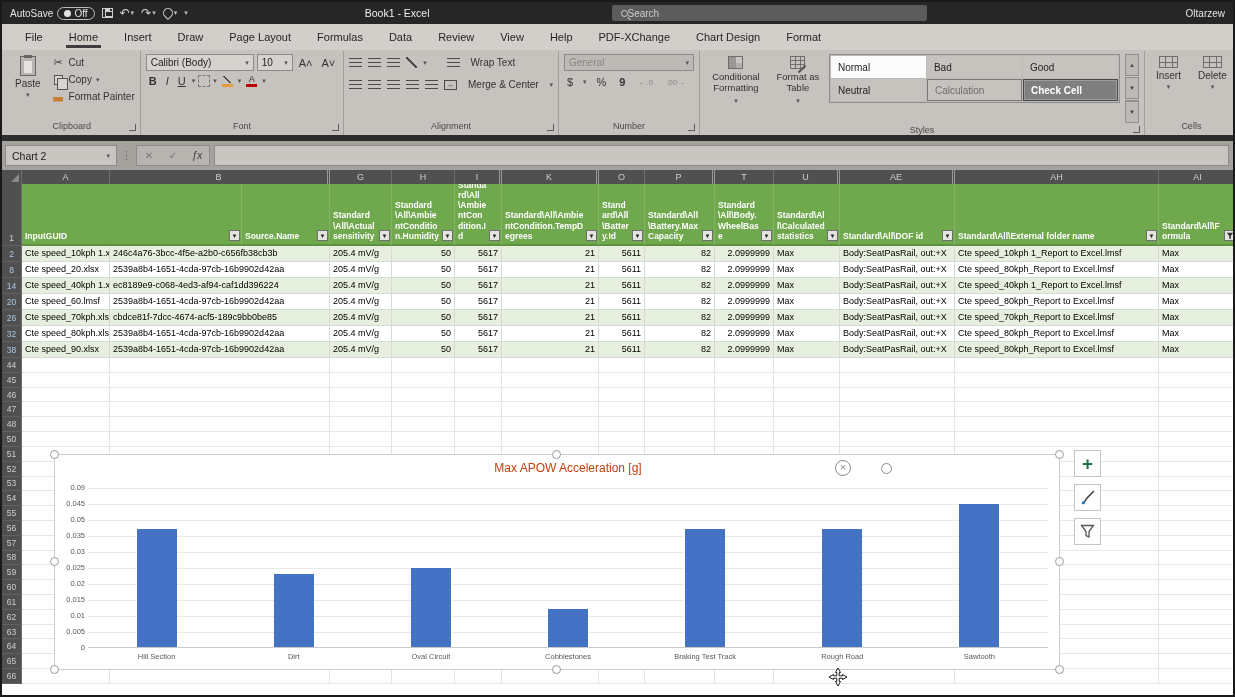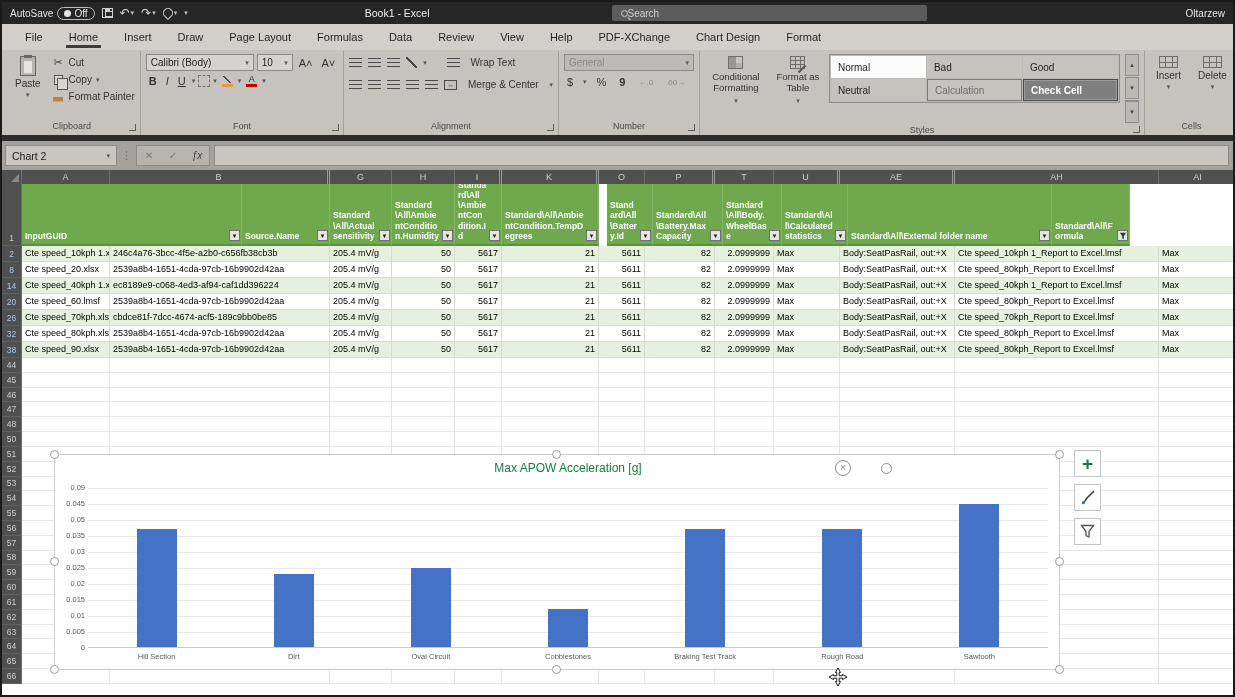--- a/index.html
+++ b/index.html
@@ -106,21 +106,21 @@
   .drow{height:16px}
   .drow.band .dcell{background:#e7f0de}
   .dcell{flex:0 0 auto;font-size:9px;color:#000;line-height:15px;padding:0 3px;border-right:1px solid #d5dbd0;border-bottom:1px solid #d5dbd0;white-space:nowrap;overflow:hidden;background:#fff}
   .dcell.r{text-align:right}
   .erow{height:14.82px}
   .ecell{flex:0 0 auto;border-right:1px solid #e3e3e3;border-bottom:1px solid #e7e7e7}
 
   
   .chart{position:absolute;left:52px;top:452px;width:1006px;height:216px;background:#fff;border:1px solid #cdcdcd;z-index:5}
   .hdl{position:absolute;width:9px;height:9px;background:#fff;border:1px solid #9a9a9a;border-radius:50%;z-index:7}
-  .ctitle{position:absolute;left:33px;top:6px;width:960px;text-align:center;font-size:12px;color:#15803d}
+  .ctitle{position:absolute;left:33px;top:6px;width:960px;text-align:center;font-size:12px;color:#c2410c}
   .cxicon{position:absolute;left:780px;top:5px;width:16px;height:16px;border:1.5px solid #8a8a8a;border-radius:50%;color:#8a8a8a;font-size:11px;line-height:13px;text-align:center}
   .coicon{position:absolute;left:826px;top:8px;width:11px;height:11px;border:1.5px solid #8a8a8a;border-radius:50%}
   .plot{position:absolute;left:33px;top:33px;width:960px;height:160px;border-bottom:1px solid #c9c9c9}
   .gl{position:absolute;left:0;right:0;height:1px;background:#e8e8e8}
   .ylab{position:absolute;left:2px;width:28px;text-align:right;font-size:7.5px;color:#595959;transform:translateY(-50%);line-height:1}
   .bars-wrap{position:absolute;left:0;top:0;width:100%;height:100%;display:flex;align-items:flex-end}
   .slot{flex:1;display:flex;justify-content:center;align-items:flex-end;height:100%}
   .bar{width:40px;background:#4472C4}
   .xlabs{position:absolute;left:33px;top:197px;width:960px;display:flex}
   .xslot{flex:1;text-align:center;font-size:7.5px;color:#595959;white-space:nowrap;overflow:hidden}
@@ -391,34 +391,38 @@
             <div class="fbtn">▼</div>
           </div>
           <div class="hcell" style="width: 47px;">
             <span>Standard\All\AmbientCondition.Id</span>
             <div class="fbtn">▼</div>
           </div>
           <div class="hcell" style="width: 97px;">
             <span>Standard\All\AmbientCondition.TempDegrees</span>
             <div class="fbtn">▼</div>
           </div>
-          <div class="hcell" style="width: 46px; margin-left: 8px;">
+          <div class="hcell" style="width: 46px;">
             <span>Standard\All\Battery.Id</span>
             <div class="fbtn">▼</div>
           </div>
           <div class="hcell" style="width: 70px;">
             <span>Standard\All\Battery.MaxCapacity</span>
             <div class="fbtn">▼</div>
           </div>
           <div class="hcell" style="width: 59px;">
             <span>Standard\All\Body.WheelBase</span>
             <div class="fbtn">▼</div>
           </div>
           <div class="hcell" style="width: 66px;">
             <span>Standard\All\Calculated statistics</span>
+            <div class="fbtn">▼</div>
+          </div>
+          <div class="hcell" style="width: 115px;">
+            <span>Standard\All\DOF id</span>
             <div class="fbtn">▼</div>
           </div>
           <div class="hcell" style="width: 204px;">
             <span>Standard\All\External folder name</span>
             <div class="fbtn">▼</div>
           </div>
           <div class="hcell" style="width: 78px;">
             <span>Standard\All\Formula</span>
             <div class="fbtn">
               <svg width="8" height="8" viewBox="0 0 10 10">

